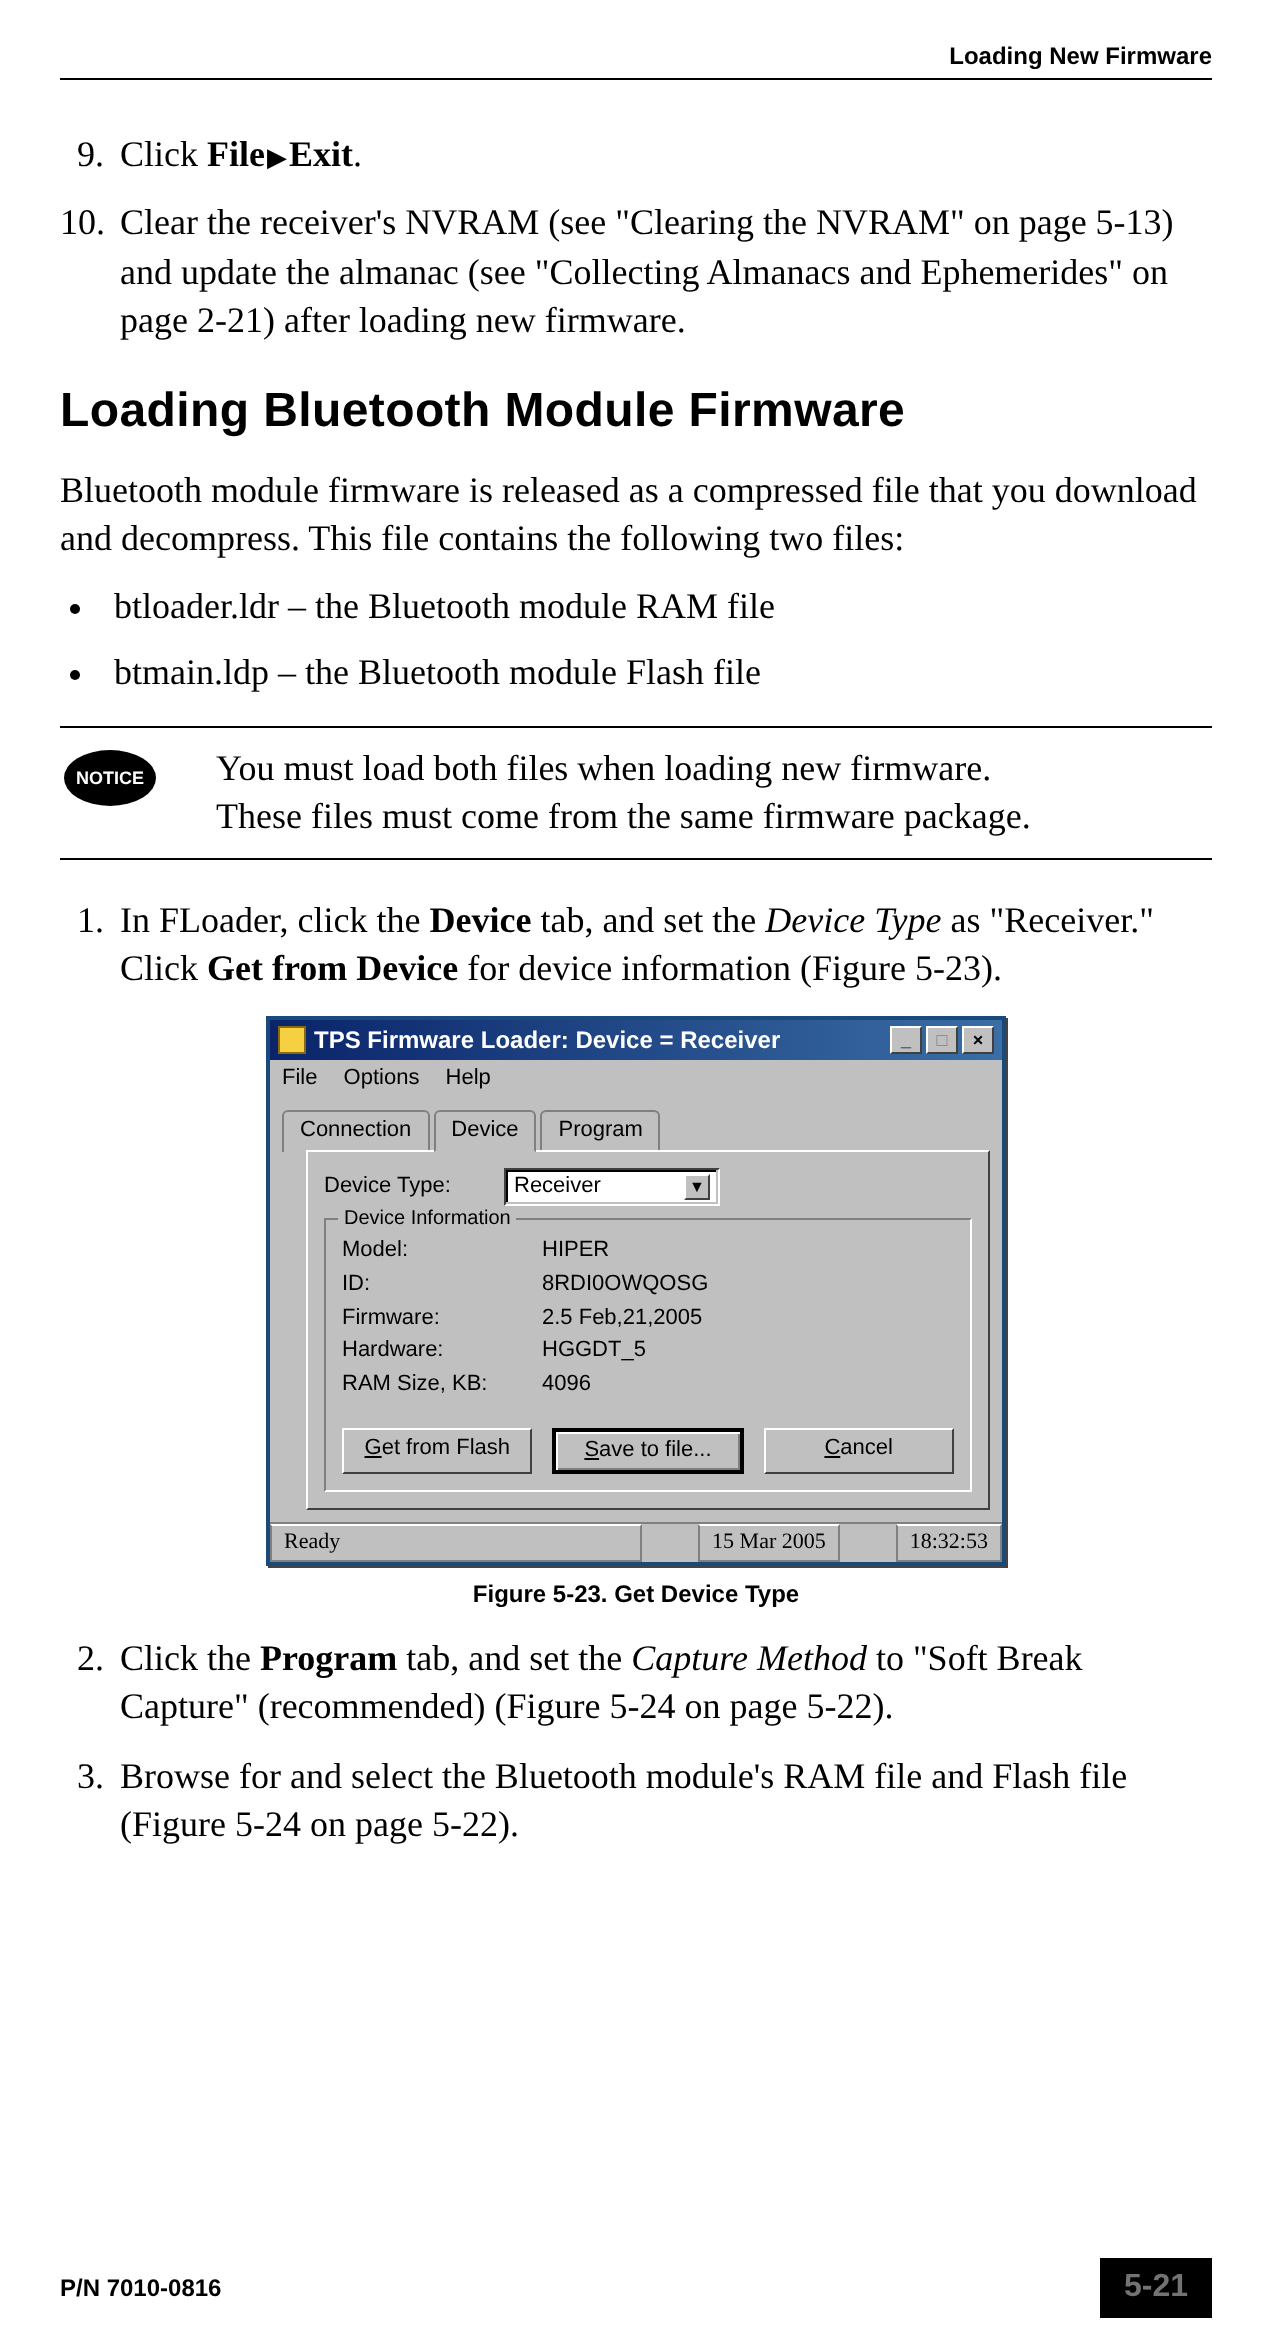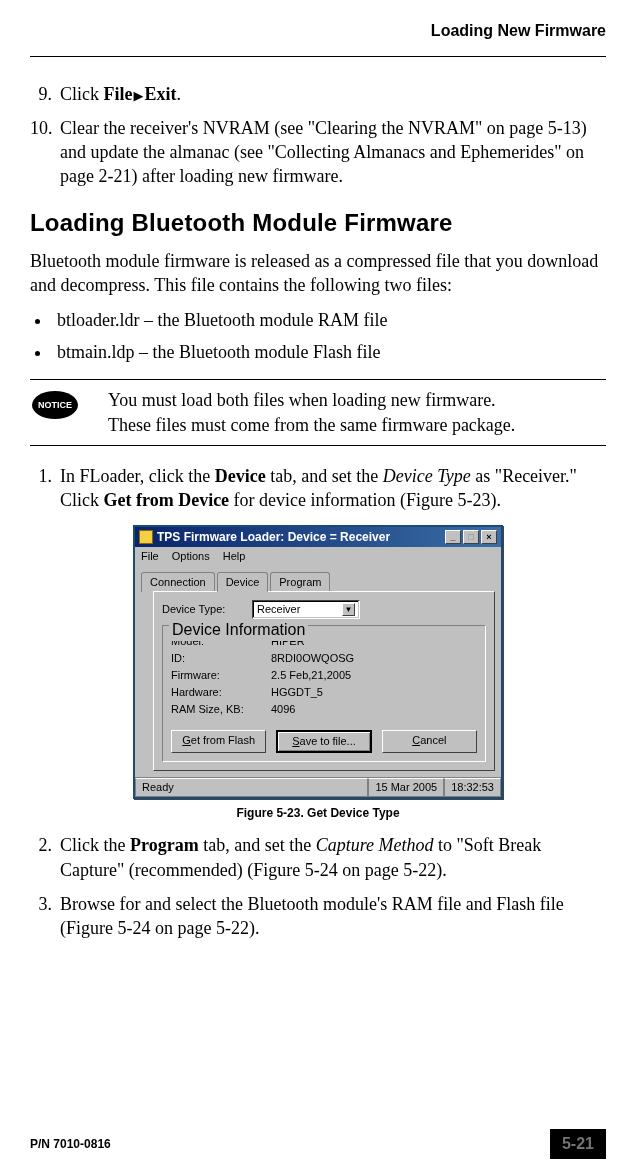--- a/index.html
+++ b/index.html
@@ -11,24 +11,24 @@
       background: #fff;
       width: 636px;
       margin: 0 auto;
       padding: 20px 30px 10px 30px;
       position: relative;
       min-height: 1174px;
     }
     .header-right {
       text-align: right;
       font-family: Arial, Helvetica, sans-serif;
-      font-size: 16px;
+      font-size: 12px;
       font-weight: bold;
       border-bottom: 1.5px solid #000;
-      padding-bottom: 14px;
+      padding-bottom: 3px;
       margin-bottom: 25px;
     }
     .step-list { list-style: none; padding-left: 0; }
     .step-item { display: flex; margin-bottom: 10px; }
     .step-num { width: 30px; flex-shrink: 0; text-align: right; padding-right: 8px; }
     .step-body { flex: 1; }
     .bold { font-weight: bold; }
     .italic { font-style: italic; }
     .arrow { font-family: Arial, sans-serif; font-size: 13px; vertical-align: middle; padding: 0 1px; }
     h1.section {
@@ -178,44 +178,45 @@
       margin-top: 4px;
       position: relative;
     }
     .groupbox-title {
       position: absolute;
       top: -7px;
       left: 6px;
       background: #c0c0c0;
       padding: 0 3px;
       font-family: "MS Sans Serif", Arial, sans-serif;
-      font-size: 16px;
+      font-size: 10px;
     }
     .info-row { display: flex; font-family: "MS Sans Serif", Arial, sans-serif; font-size: 11px; margin-bottom: 2px; }
     .info-label { width: 100px; }
     .buttons-row { display: flex; gap: 10px; justify-content: space-between; margin-top: 14px; }
     .wbtn {
       font-family: "MS Sans Serif", Arial, sans-serif;
       font-size: 11px;
       padding: 2px 0;
       width: 100px;
       text-align: center;
       background: #c0c0c0;
       border: 1px solid #fff;
       border-right-color: #404040;
       border-bottom-color: #404040;
     }
     .wbtn.default { border: 2px solid #000; box-shadow: inset 1px 1px 0 #fff, inset -1px -1px 0 #808080; }
     .wbtn .u { text-decoration: underline; }
     .statusbar {
       display: flex;
       border-top: 1px solid #808080;
-      font-family: Liberation Sans, sans-serif;
+      font-family: Liberation Serif, serif;
       font-size: 11px;
       background: #c0c0c0;
+      gap: 28px;
     }
     .status-cell {
       border: 1px solid #808080;
       border-top-color: #fff;
       padding: 1px 6px;
     }
     .status-cell.left { flex: 1; }
     .footer {
       position: absolute;
       bottom: 15px;

